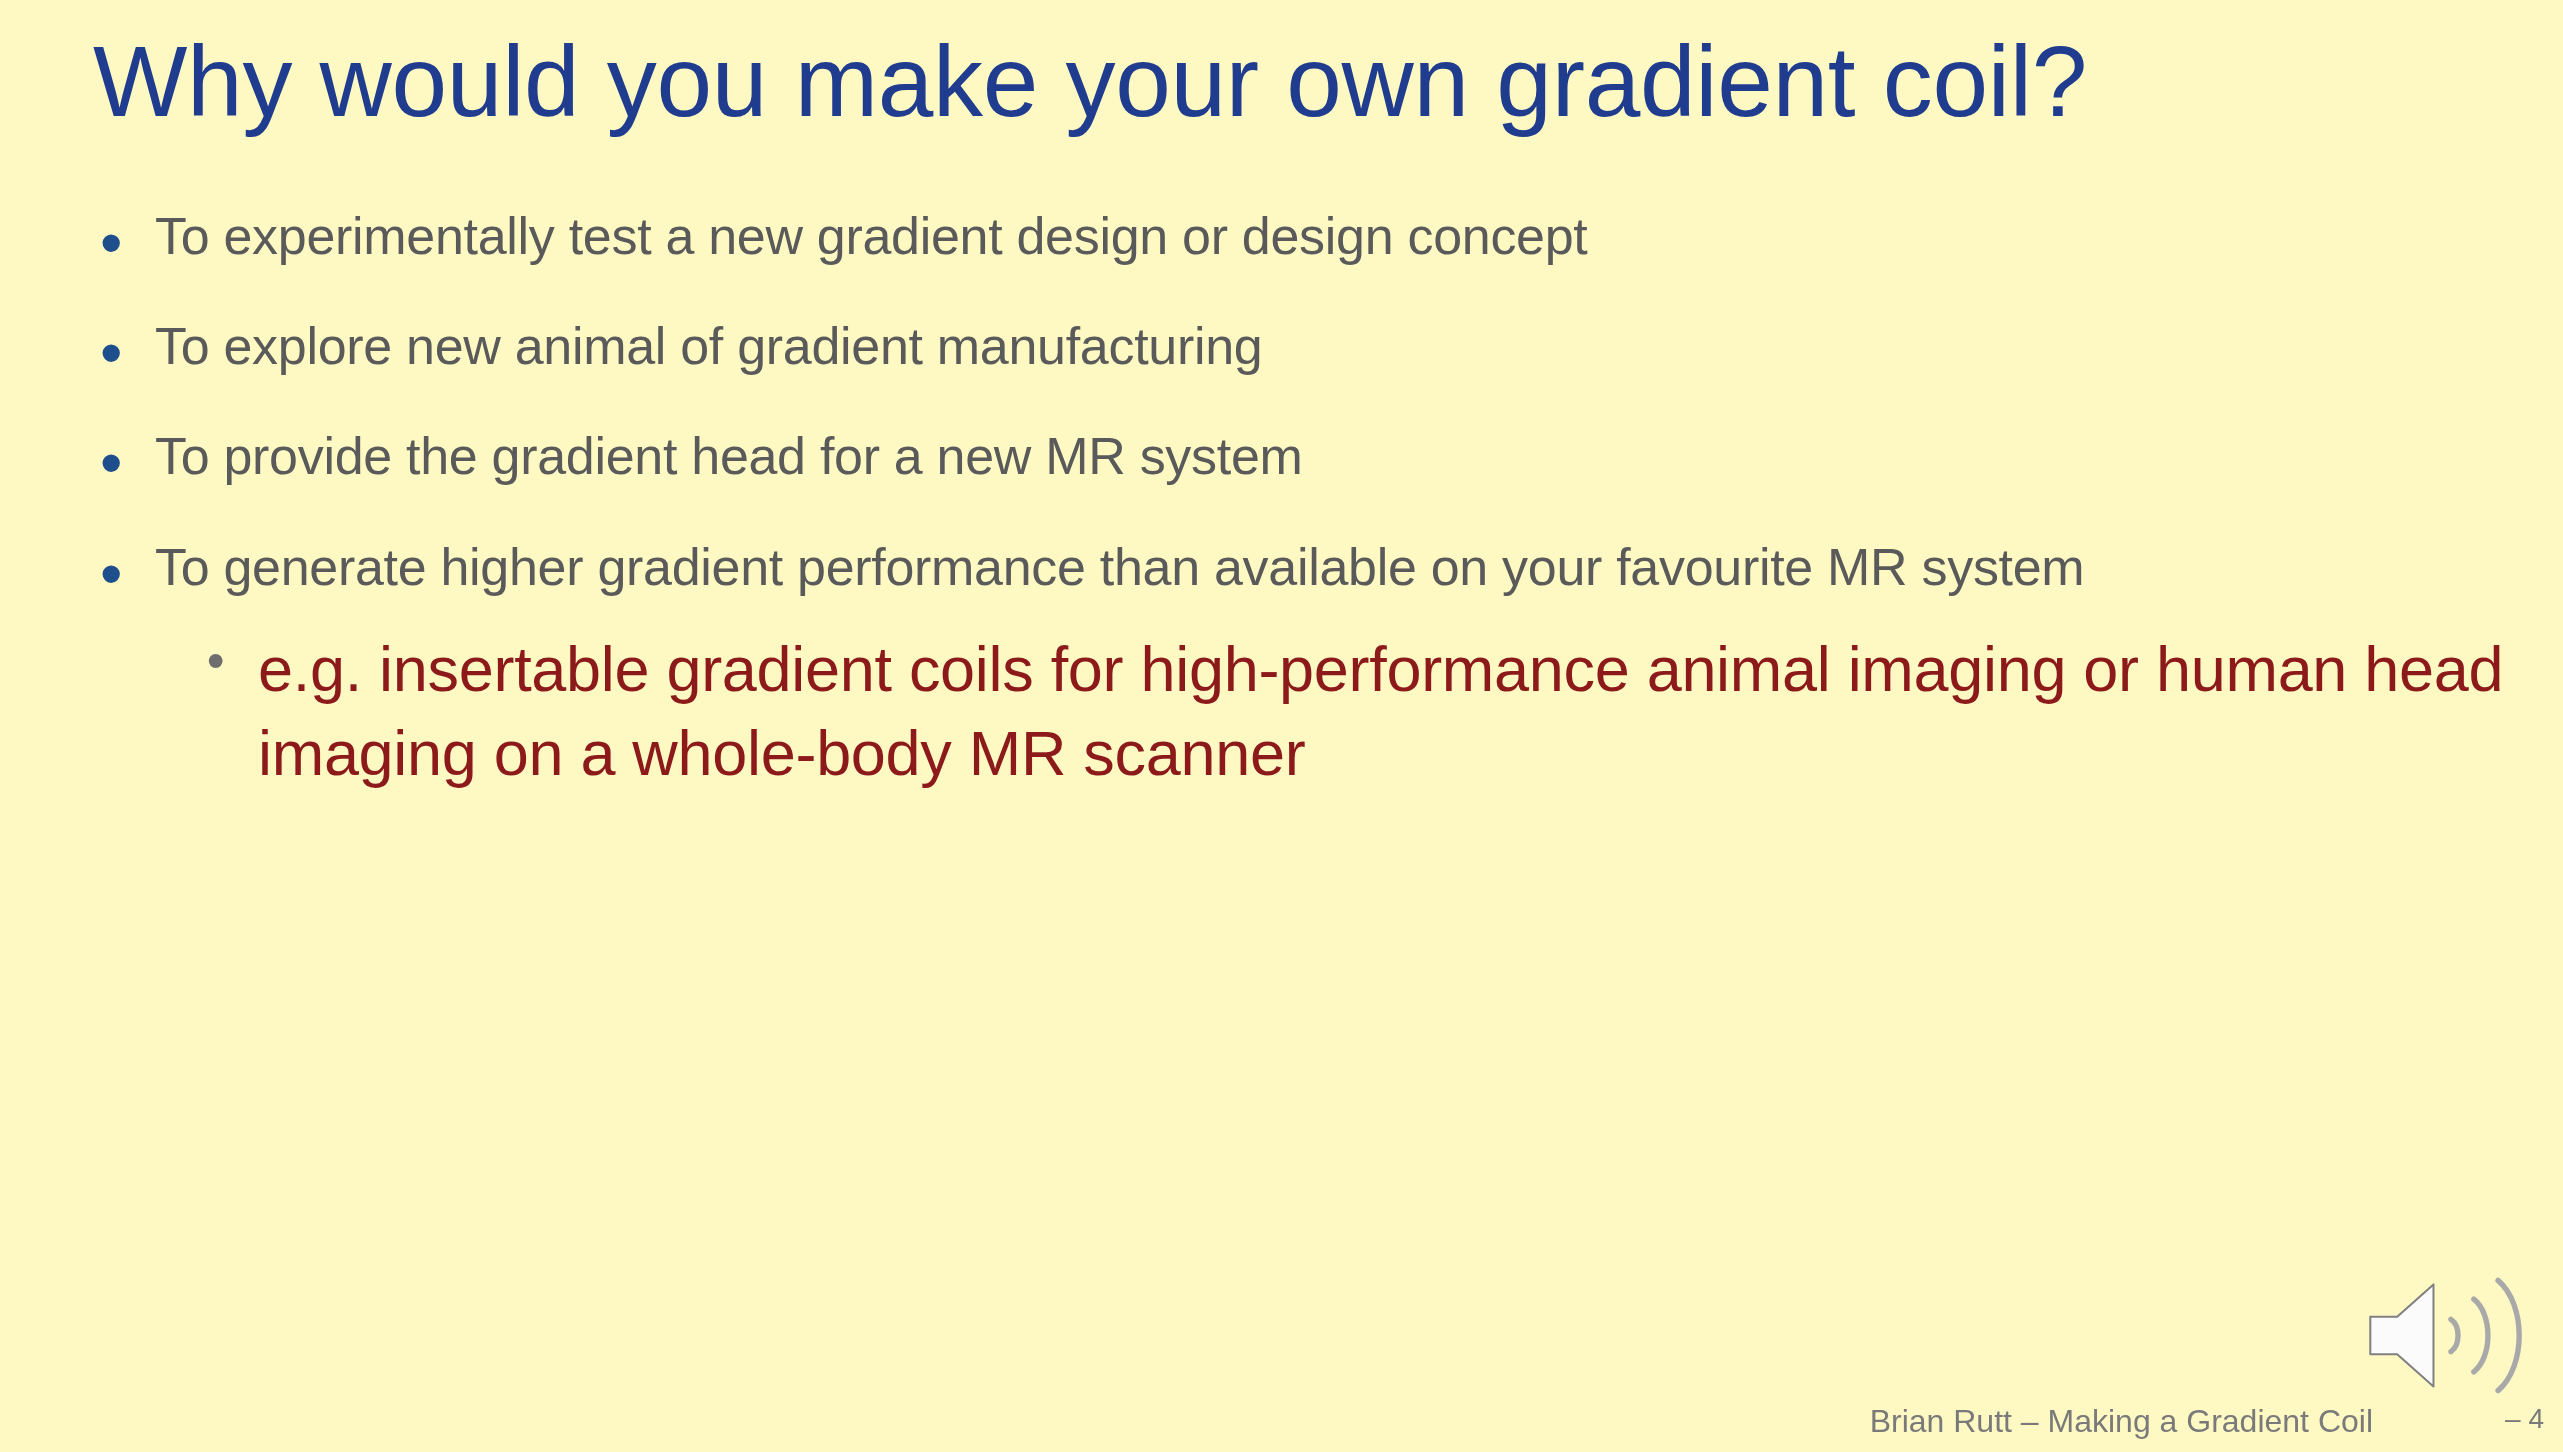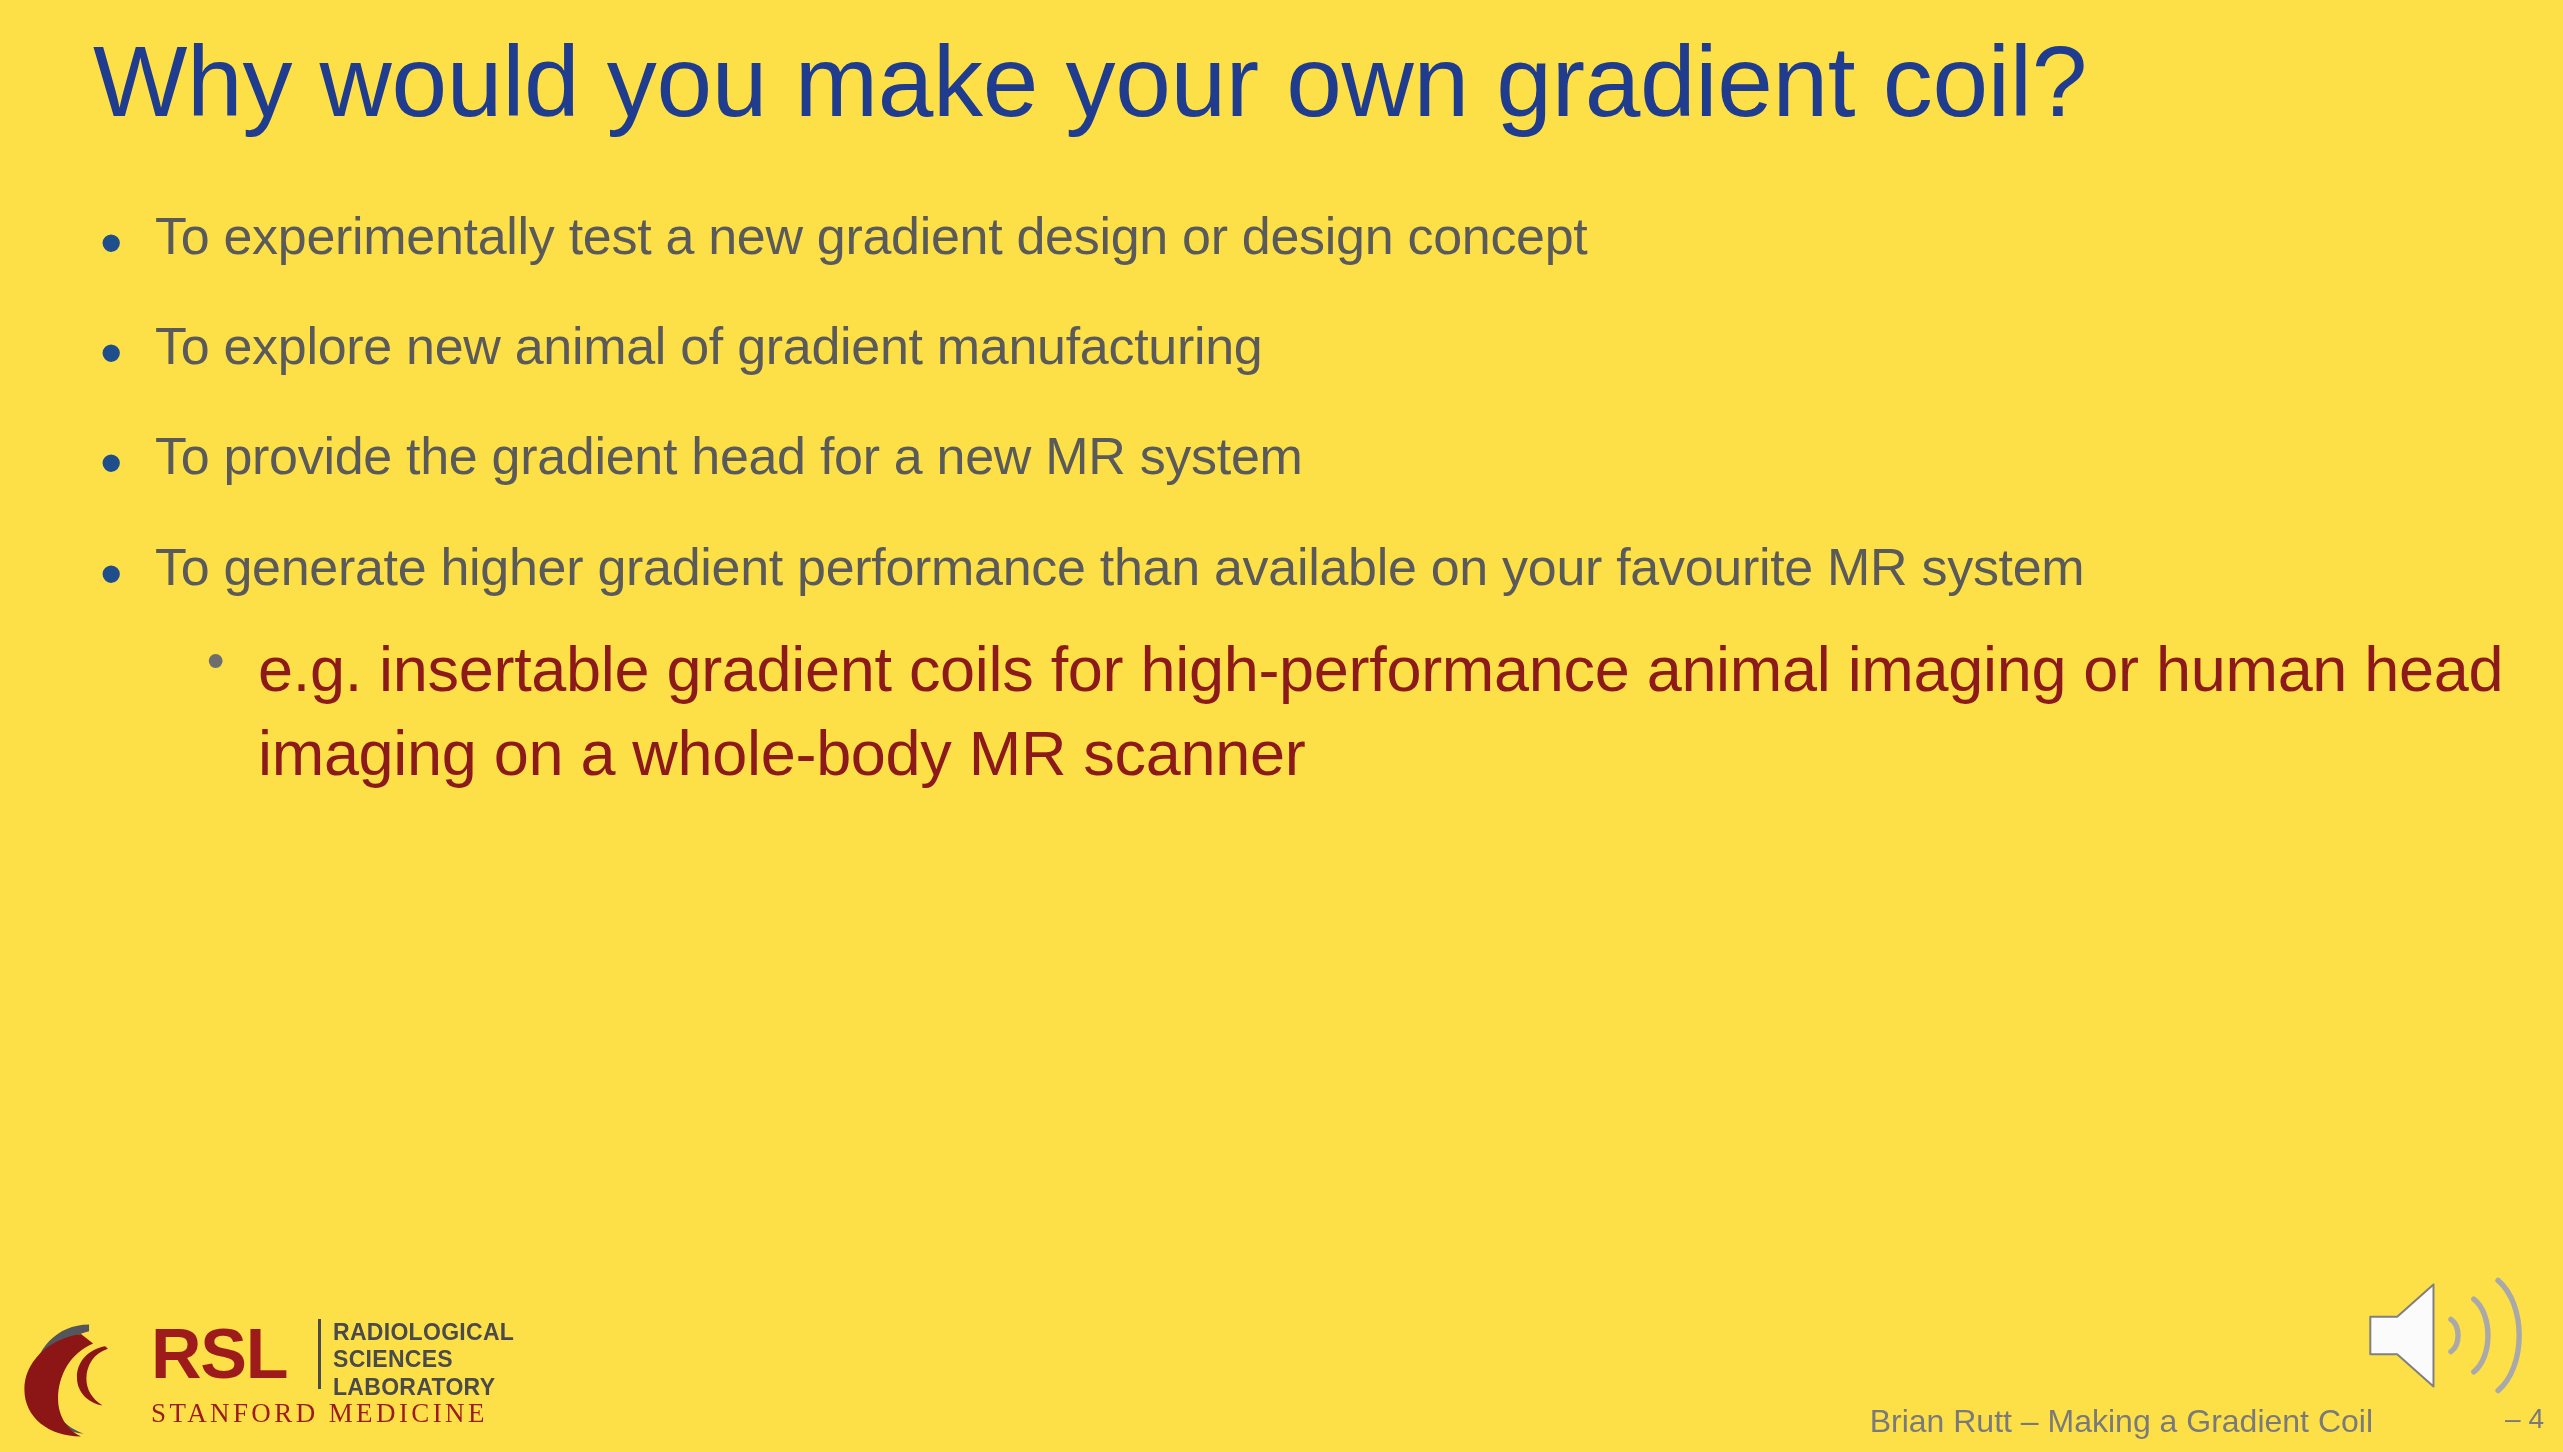--- a/index.html
+++ b/index.html
@@ -12,21 +12,21 @@
     height: 1452px;
     position: relative;
     overflow: hidden;
     font-family: "Liberation Sans", sans-serif;
     -webkit-font-smoothing: antialiased;
   }
 
   .slide {
     position: absolute;
     inset: 0;
-    background: #fde047;
+    background: #fef9c3;
   }
 
   
   .slide-title {
     position: absolute;
     left: 93px;
     top: 27px;
     width: 2401px;
     font-size: 100px;
     line-height: 1.08;
@@ -212,43 +212,20 @@
       <div class="sub-list">
         <div class="sub-row">
           <span class="sub-mark">•</span>
           <span class="sub-text">e.g. insertable gradient coils for high-performance animal imaging or human head imaging on a whole-body MR scanner</span>
         </div>
       </div>
     </div>
 
   </div>
 
-  <div class="logo-block">
-
-    <svg class="logo-swirl" viewBox="0 0 190 176">
-
-      <path d="M104 8 C56 8 22 46 22 90 C22 132 52 166 96 170 C62 158 42 128 42 94 C42 56 68 26 104 18 Z" fill="#54565B"></path>
-
-      <path d="M92 22 C40 30 8 66 8 104 C8 146 44 174 92 174 C74 166 58 146 58 118 C58 84 76 50 110 36 Z" fill="#8C1515"></path>
-
-      <path d="M128 40 C104 44 86 62 86 86 C86 108 102 124 124 128 C108 118 100 104 100 88 C100 68 112 50 132 44 Z" fill="#8C1515"></path>
-    </svg>
-
-    <div class="logo-rsl">RSL</div>
-
-    <div class="logo-divider"></div>
-
-    <div class="logo-lab-lines">
-      <div>RADIOLOGICAL</div>
-      <div>SCIENCES</div>
-      <div>LABORATORY</div>
-    </div>
-
-    <div class="logo-stanford">STANFORD MEDICINE</div>
-  </div>
 
   <svg class="speaker-icon" viewBox="0 0 300 180">
     <path d="M24 62 L64 62 L118 14 L118 166 L64 118 L24 118 Z" fill="#FBFBFB" stroke="#808080" stroke-width="3" stroke-linejoin="round"></path>
     <path d="M144 66 C158 76 158 104 144 114" fill="none" stroke="#A9A9A9" stroke-width="8" stroke-linecap="round"></path>
     <path d="M178 36 C206 58 206 122 178 144" fill="none" stroke="#A9A9A9" stroke-width="8" stroke-linecap="round"></path>
     <path d="M214 8 C256 44 256 136 214 172" fill="none" stroke="#A9A9A9" stroke-width="8" stroke-linecap="round"></path>
   </svg>
 
   <div class="footer-credit">Brian Rutt – Making a Gradient Coil</div>
 

